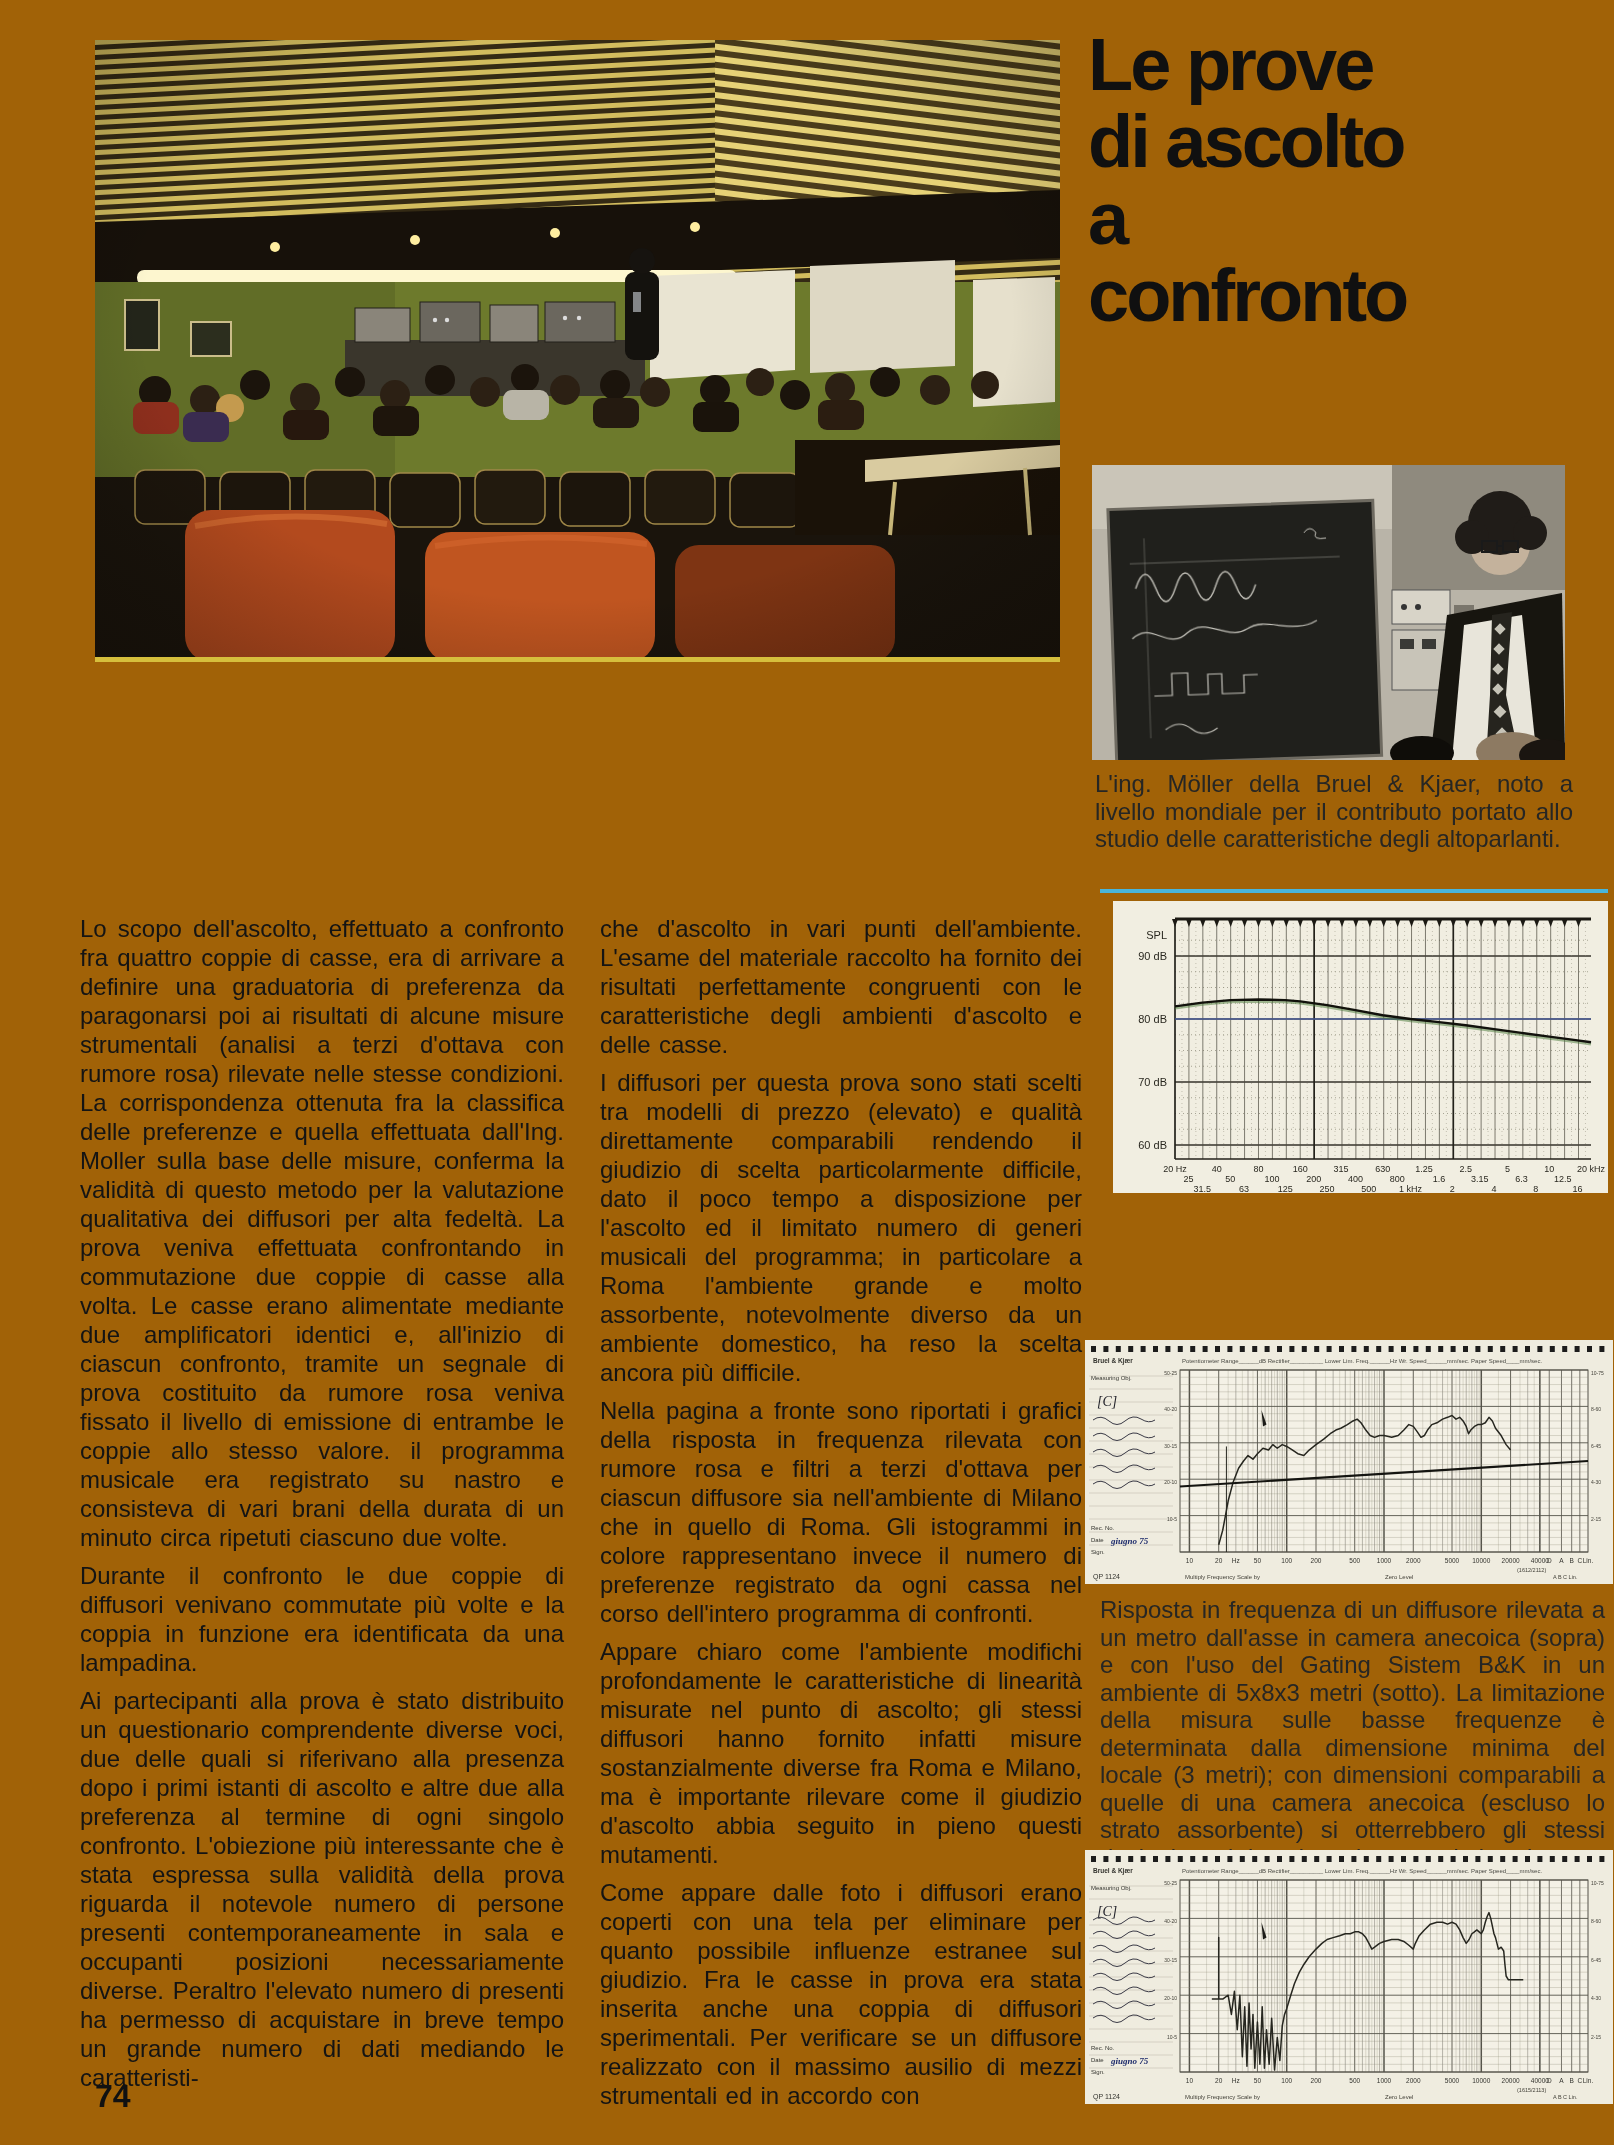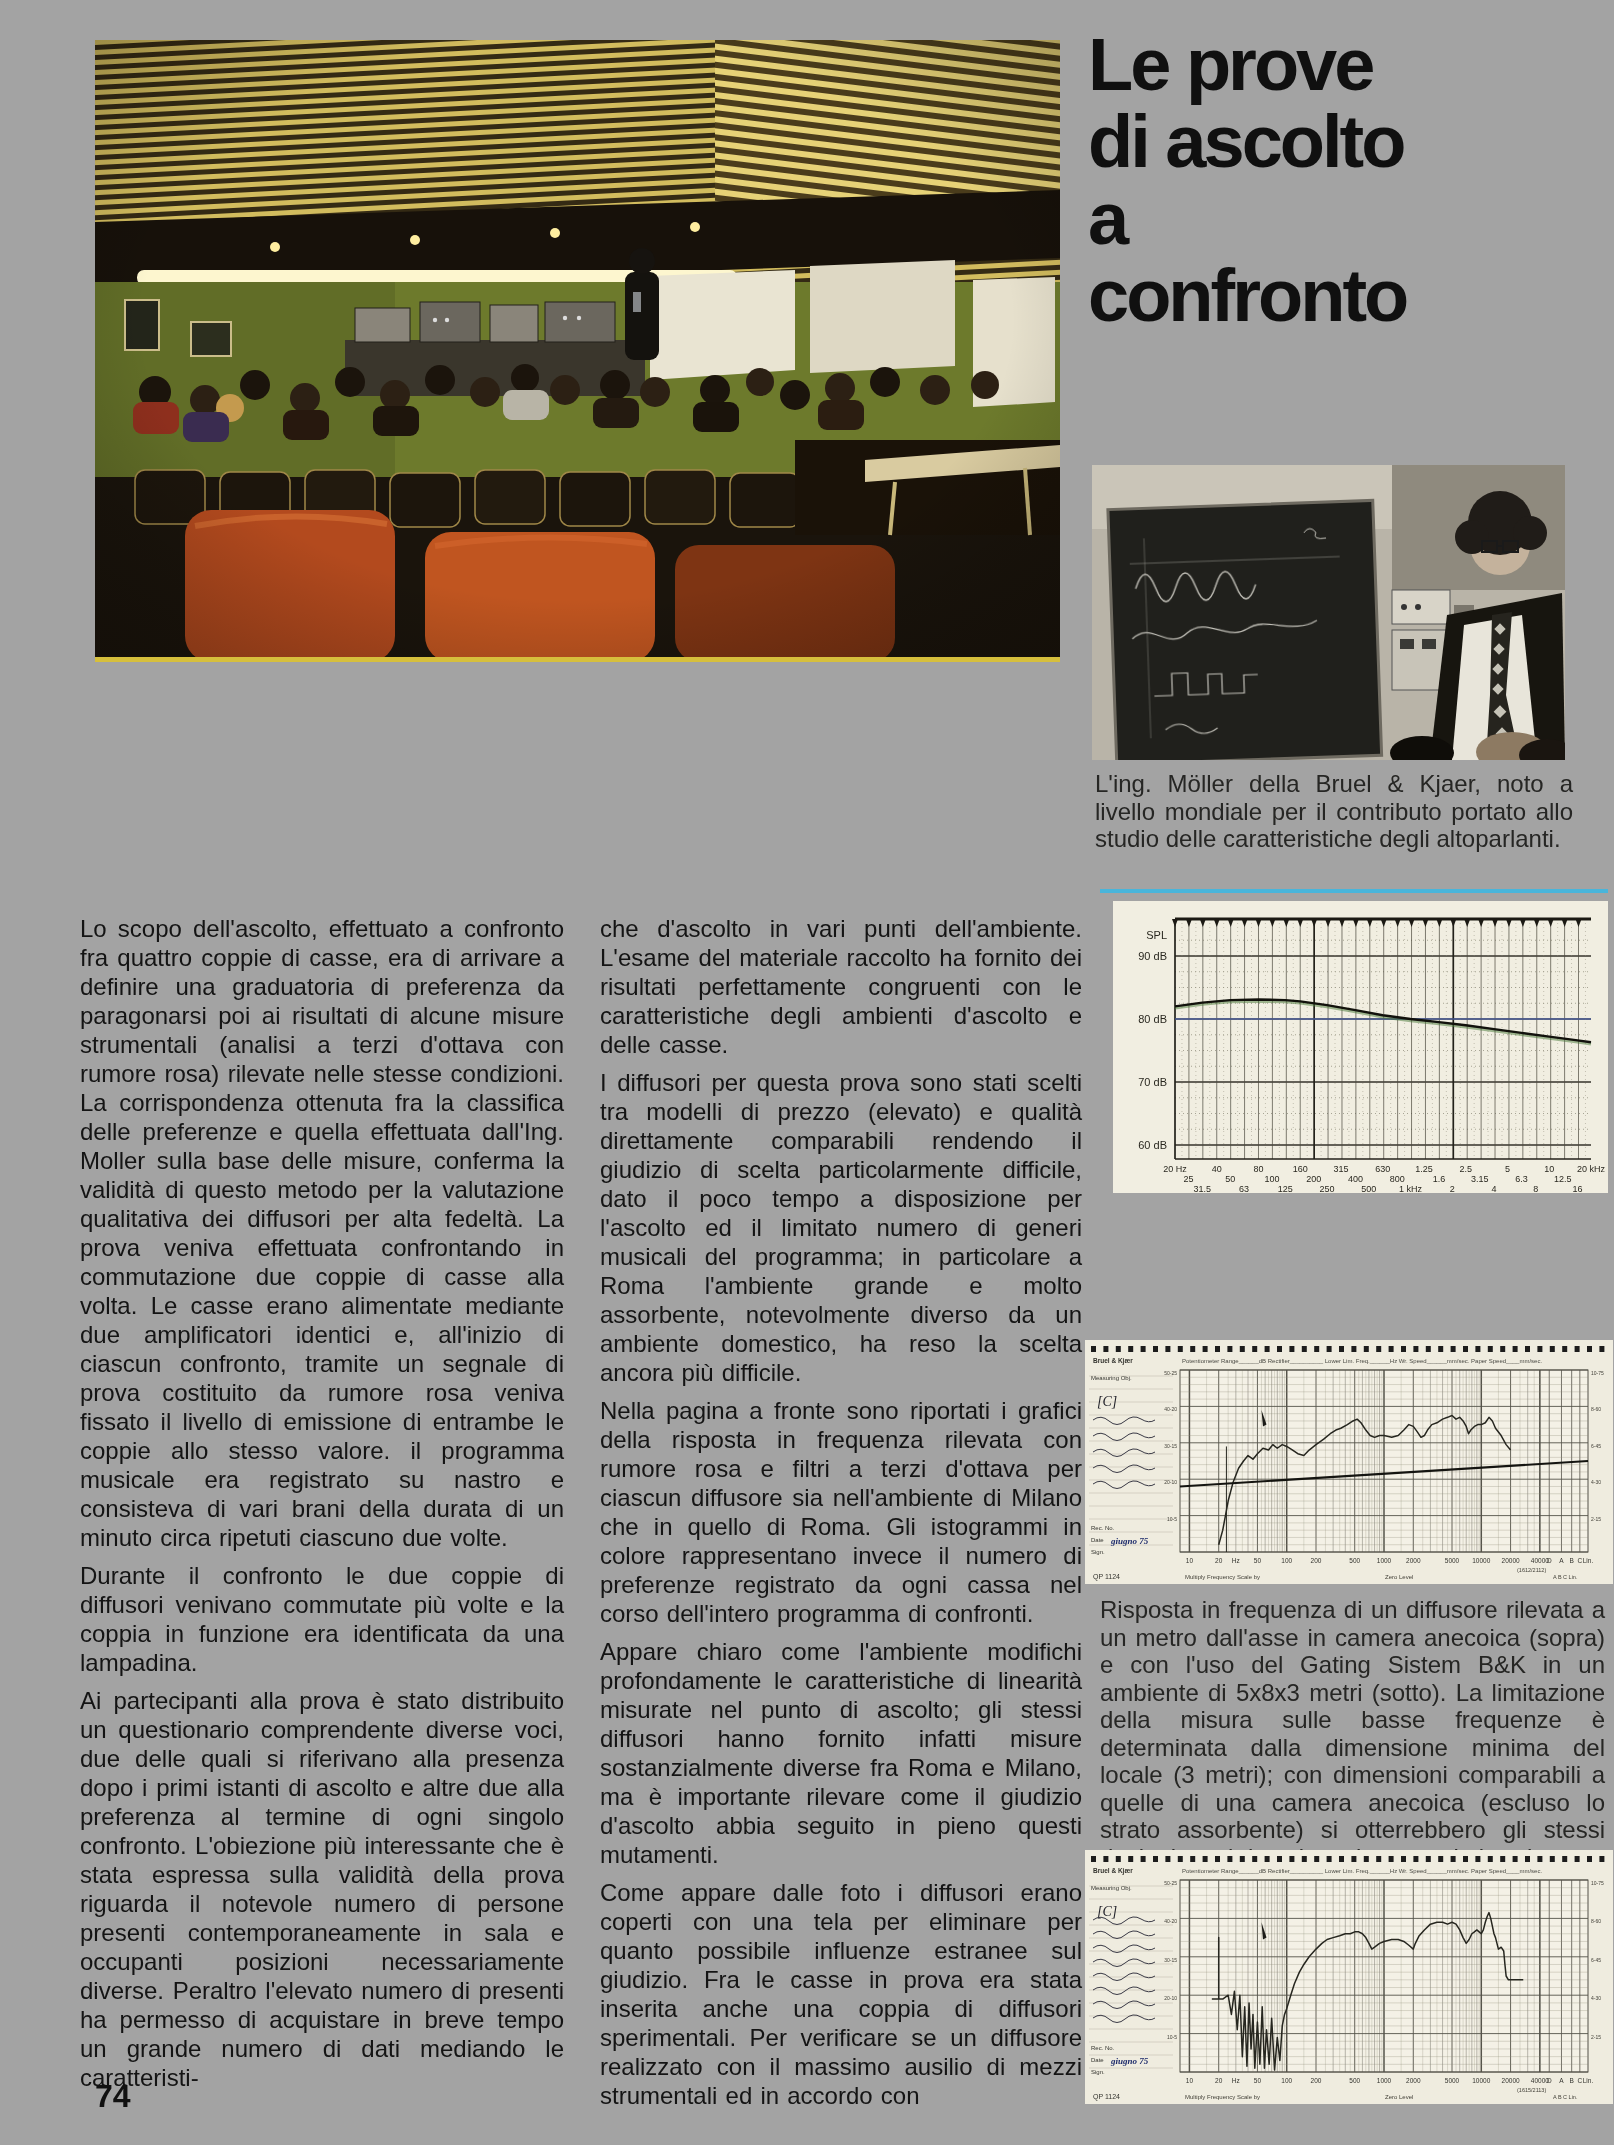--- a/index.html
+++ b/index.html
@@ -1,16 +1,16 @@
 <!DOCTYPE html>
 <html><head>
 <meta charset="utf-8">
 <style>
   html,body{margin:0;padding:0;background:#dcd8cc;}
-  .page{position:relative;width:1614px;height:2145px;background:#a3a3a3;overflow:hidden;
+  .page{position:relative;width:1614px;height:2145px;background:#a16207;overflow:hidden;
         font-family:"Liberation Sans", sans-serif;color:#161616;}
   .abs{position:absolute;}
   
   .title{left:1088px;top:26px;width:520px;font-weight:bold;color:#101010;
          font-size:74px;line-height:77px;letter-spacing:-3px;}
   
   .photo-main{left:95px;top:40px;width:965px;height:622px;background:#1a140c;}
   .photo-bw{left:1092px;top:465px;width:473px;height:295px;background:#b9b4a8;}
   
   .cap{font-size:24px;line-height:27.5px;color:#262624;text-align:justify;}

